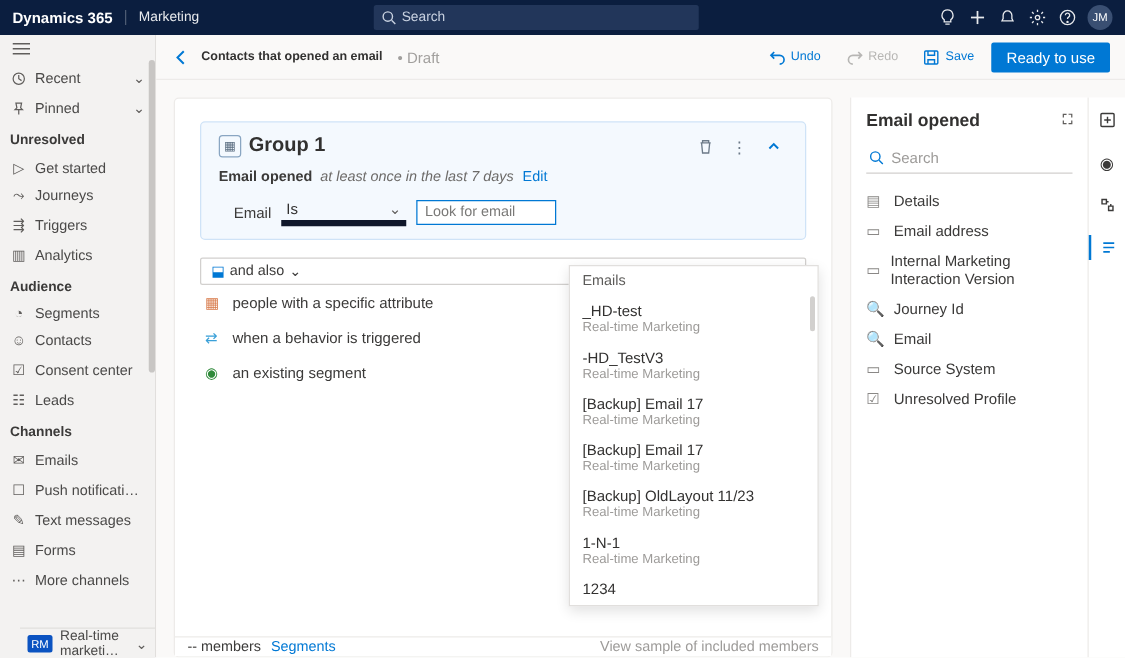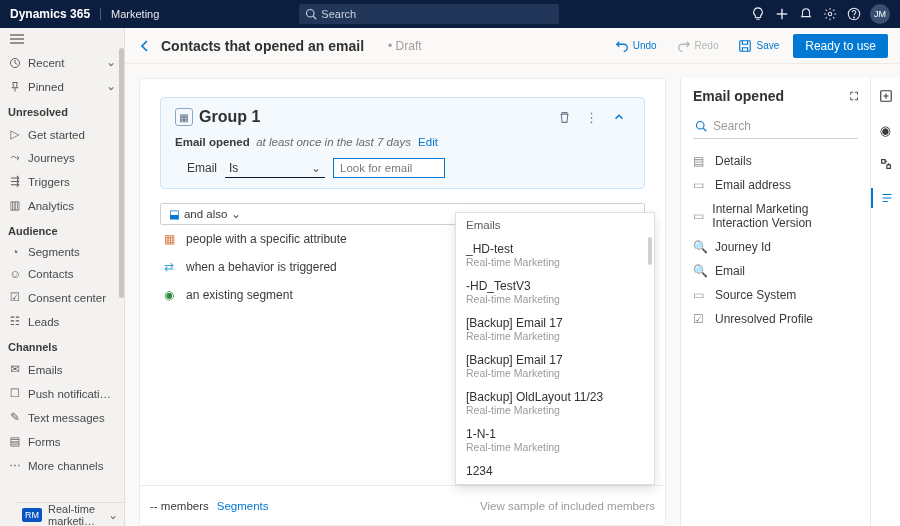--- a/index.html
+++ b/index.html
@@ -26,22 +26,22 @@
 .leftnav .icn { width: 14px; display: flex; justify-content: center; color: #605e5c; }
 .leftnav .footer { position: absolute; bottom: 0; left: 16px; right: 0; height: 24px; display: flex; align-items: center; background: #f3f2f1; border-top: 1px solid #e1dfdd; padding: 0 6px; gap: 6px; }
 .leftnav .footer .badge { background: #0b53c1; color: #fff; font-size: 9px; padding: 2px 3px; border-radius: 2px; }
 .leftnav .vscroll { position: absolute; right: 0; top: 0; bottom: 24px; width: 6px; }
 .leftnav .thumb { position: absolute; right: 0; top: 20px; width: 5px; height: 250px; background: #c8c6c4; border-radius: 3px; }
 
 
 .main { flex: 1; background: #faf9f8; display: flex; flex-direction: column; position: relative; }
 .cmdbar { height: 36px; display: flex; align-items: center; padding: 0 12px; gap: 8px; border-bottom: 1px solid #edebe9; background: #faf9f8; }
 .cmdbar .back { color: #0078d4; cursor: pointer; }
-.cmdbar .title { font-weight: 600; font-size: 14px; }
-.cmdbar .status { color: #a19f9d; font-size: 12px; margin-left: 16px; }
+.cmdbar .title { font-weight: 600; font-size: 10px; }
+.cmdbar .status { color: #a19f9d; font-size: 12px; margin-left: 4px; }
 .cmdbar .sp { flex: 1; }
 .cmdbar .act { display: flex; align-items: center; gap: 4px; font-size: 10px; color: #3b3a39; cursor: pointer; padding: 3px 6px; }
 .cmdbar .act.disabled { color: #b7b6b4; }
 .cmdbar .primary { background: #0078d4; color: #fff; padding: 5px 12px; border-radius: 2px; font-size: 12px; }
 
 .work { flex: 1; display: flex; gap: 14px; padding: 14px 0 0 14px; overflow: hidden; }
 .canvas { flex: 1; display: flex; flex-direction: column; }
 
 
 .group-card { border: 1px solid #cfe3f7; background: #f4f9fe; border-radius: 4px; padding: 10px 14px; }
@@ -49,21 +49,21 @@
 .group-head .gicon { width: 18px; height: 18px; border: 1px solid #8aa6c2; border-radius: 3px; display: flex; align-items: center; justify-content: center; color: #5c6f82; font-size: 10px; }
 .group-head .gtitle { font-weight: 700; font-size: 16px; }
 .group-head .sp { flex: 1; }
 .group-head .hicon { color: #6c7a88; cursor: pointer; padding: 0 4px; }
 .group-head .caret { color: #0078d4; }
 .group-sub { font-size: 11.5px; color: #3b3a39; margin-bottom: 10px; }
 .group-sub .muted { color: #6c6a68; font-style: italic; }
 .group-sub .edit { color: #0078d4; cursor: pointer; margin-left: 4px; }
 .filter-row { display: flex; align-items: center; gap: 8px; margin-left: 12px; }
 .filter-row .flabel { font-size: 12px; color: #3b3a39; }
-.filter-row .op-select { width: 100px; border-bottom: 1px solid #0f172a; display: flex; align-items: flex-start; justify-content: space-between; padding: 2px 4px; font-size: 12px; cursor: pointer; }
+.filter-row .op-select { width: 100px; border-bottom: 5px solid #0f172a; display: flex; align-items: flex-start; justify-content: space-between; padding: 2px 4px; font-size: 12px; cursor: pointer; }
 .filter-row .email-input { width: 112px; border: 1px solid #0078d4; padding: 3px 6px; font-size: 11.5px; color: #7a7977; background: #fff; cursor: text; }
 
 
 .andalso { display: inline-flex; align-items: center; gap: 4px; border: 1px solid #d2d0ce; background: #fff; border-radius: 2px; padding: 3px 8px; font-size: 11.5px; margin-top: 14px; cursor: pointer; color: #3b3a39; }
 .sugg { display: flex; align-items: center; gap: 8px; padding: 7px 4px; font-size: 12px; color: #3b3a39; cursor: pointer; }
 .sugg .si { width: 14px; display: flex; color: #d87a4a; }
 .sugg.s2 .si { color: #3aa0d8; }
 .sugg.s3 .si { color: #2f8a3a; }
 
 
@@ -78,21 +78,21 @@
 .rcontent { flex: 1; padding: 10px 12px; }
 .rcontent .rtitle { font-weight: 600; font-size: 14px; margin-bottom: 12px; display: flex; align-items: center; justify-content: space-between; }
 .rcontent .rsearch { display: flex; align-items: center; gap: 6px; border-bottom: 1px solid #d2d0ce; padding: 3px 2px 5px; color: #9d9b99; font-size: 12px; margin-bottom: 10px; }
 .rcontent .att { display: flex; align-items: center; gap: 8px; padding: 5px 0; font-size: 12px; cursor: pointer; color: #3b3a39; }
 .rcontent .att .ai { width: 14px; color: #8a8886; display:flex; }
 .rtools { width: 30px; border-left: 1px solid #edebe9; display: flex; flex-direction: column; align-items: center; padding-top: 8px; gap: 14px; }
 .rtools .tool { width: 20px; height: 20px; display: flex; align-items: center; justify-content: center; cursor: pointer; color: #3b3a39; }
 .rtools .tool.active { border-left: 2px solid #0078d4; color: #0078d4; width:100%; }
 
 
-.canvas-footer { height: 40px; border-top: 1px solid #edebe9; display: flex; align-items: center; padding: 0 10px; font-size: 11.5px; color: #3b3a39; background:#fff; }
+.canvas-footer { height: 16px; border-top: 1px solid #edebe9; display: flex; align-items: center; padding: 0 10px; font-size: 11.5px; color: #3b3a39; background:#fff; }
 .canvas-footer .sp { flex: 1; }
 .canvas-footer .refresh { color: #0078d4; margin-left: 8px; cursor: pointer; }
 .canvas-footer .viewsample { color: #9d9b99; }
 
 svg { display: block; }
 </style>
 </head>
 <body>
 
 <div class="topbar">

